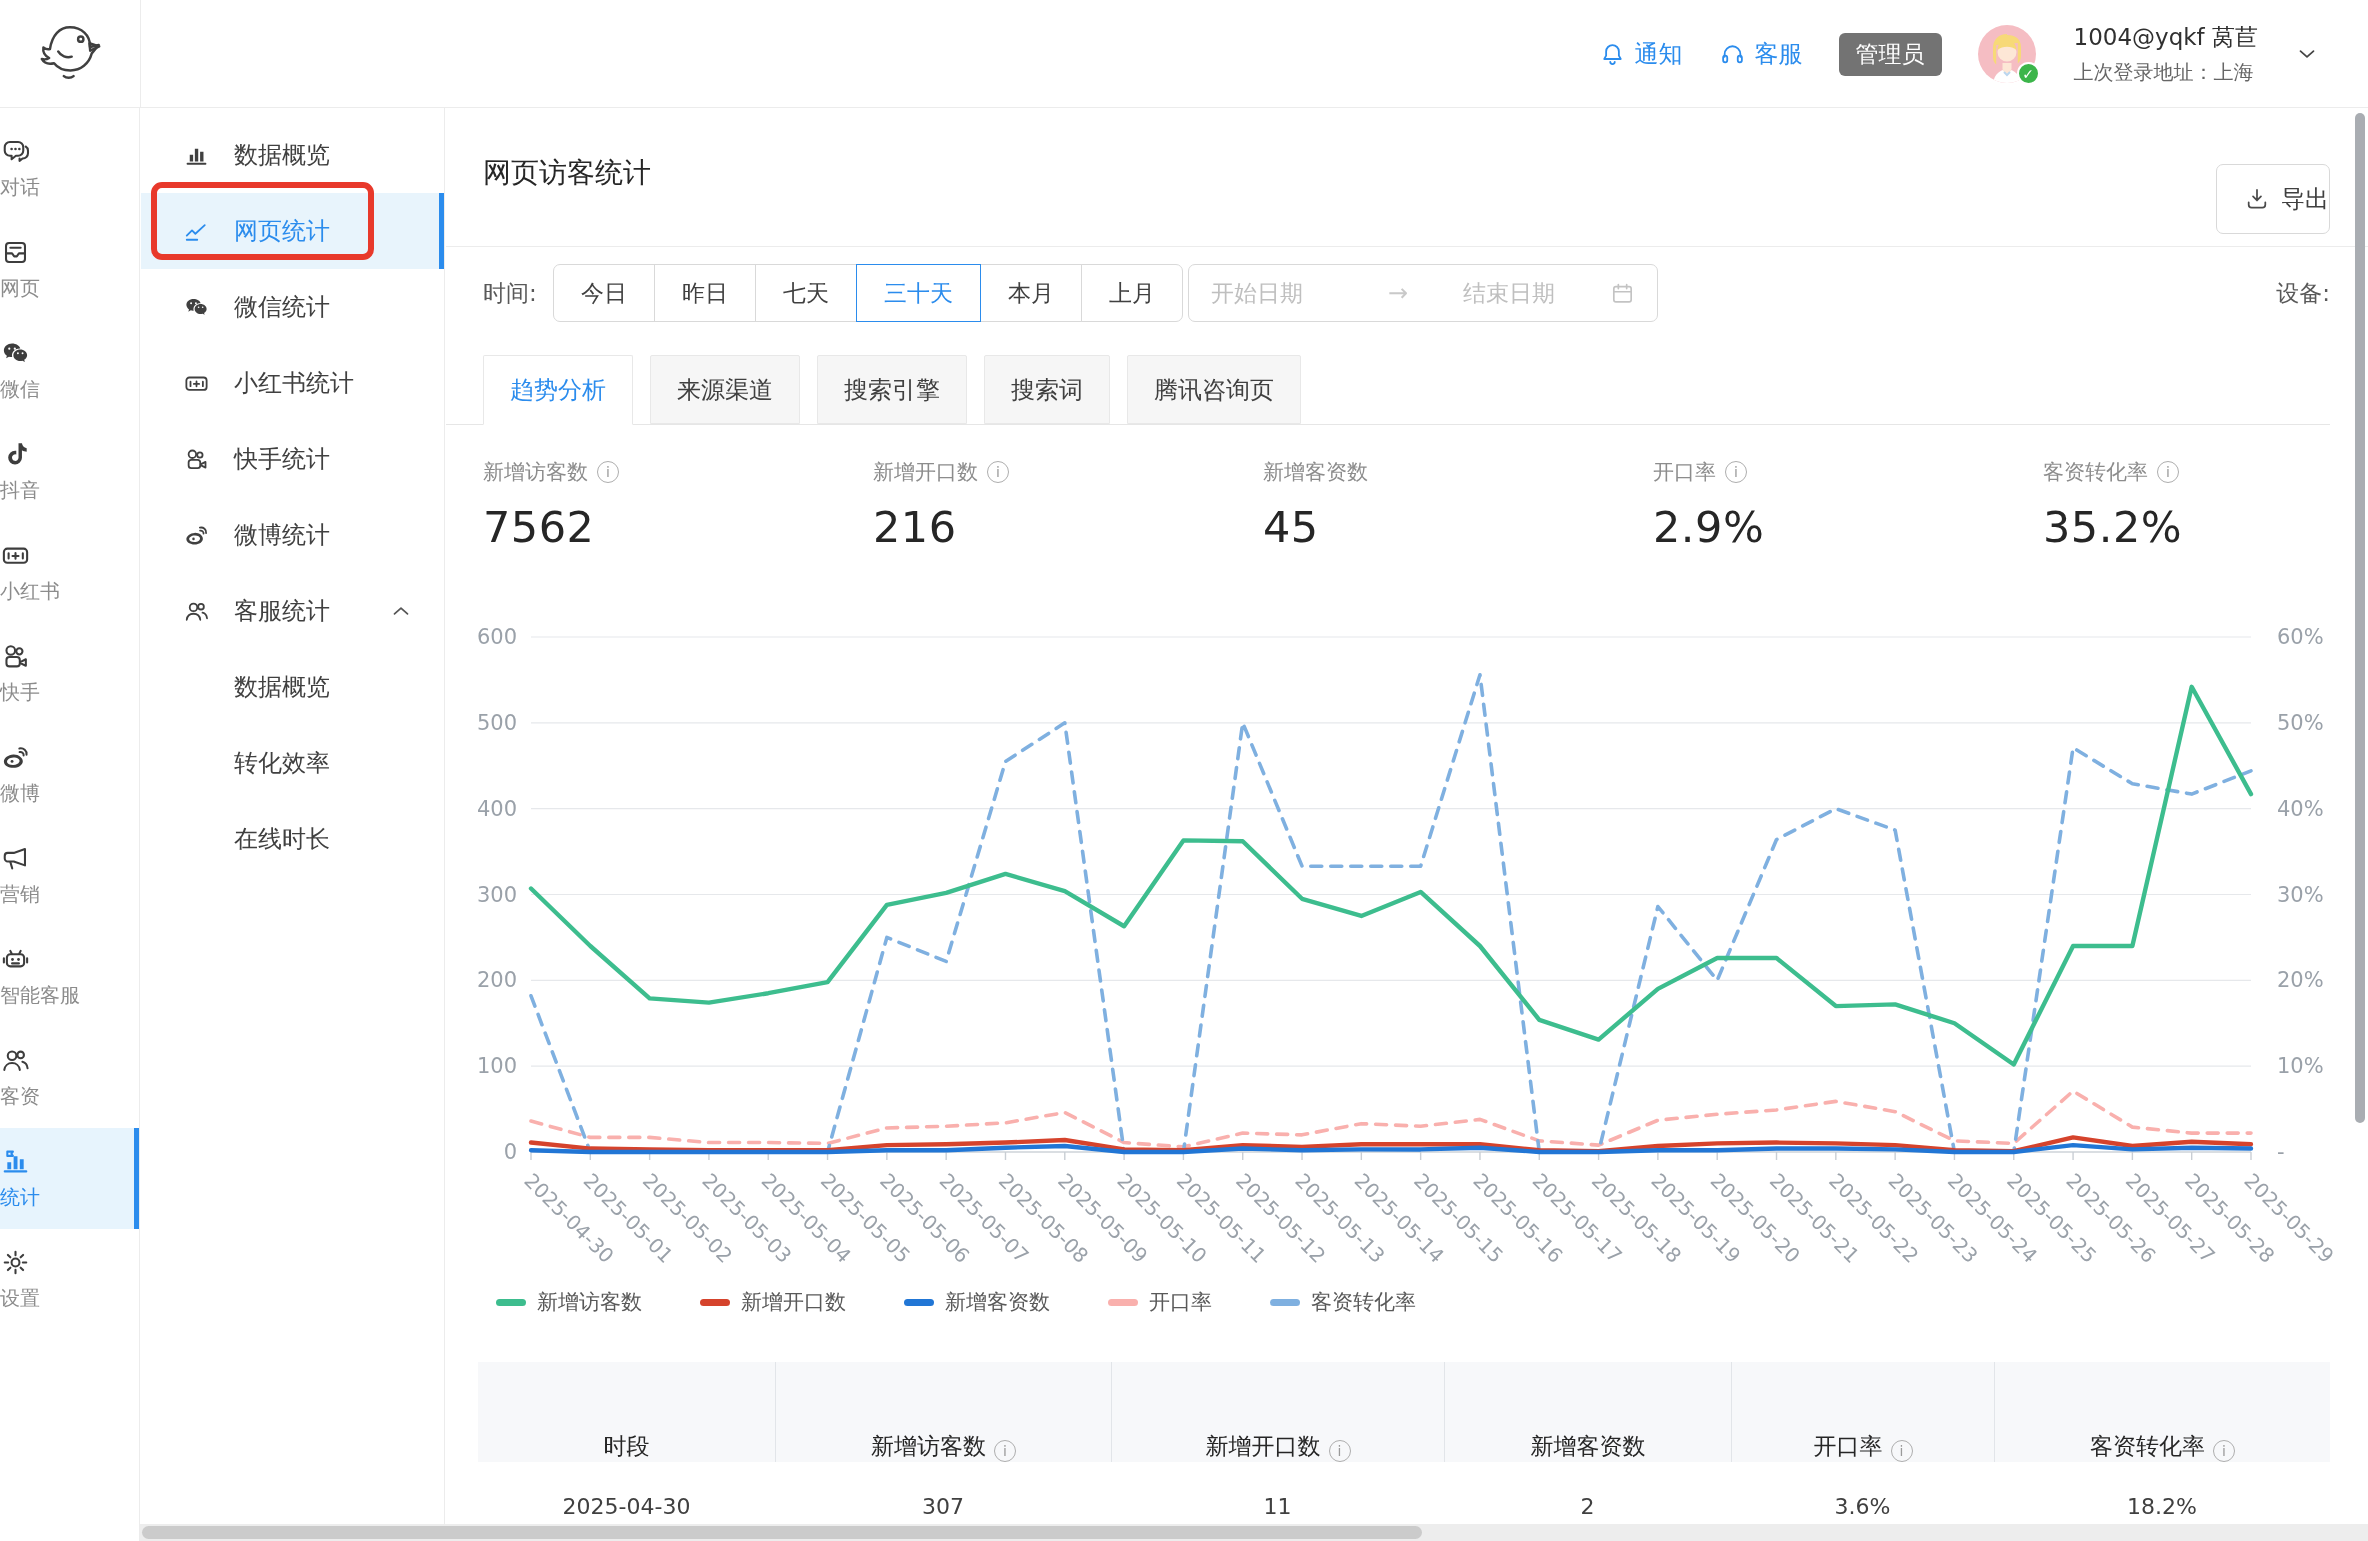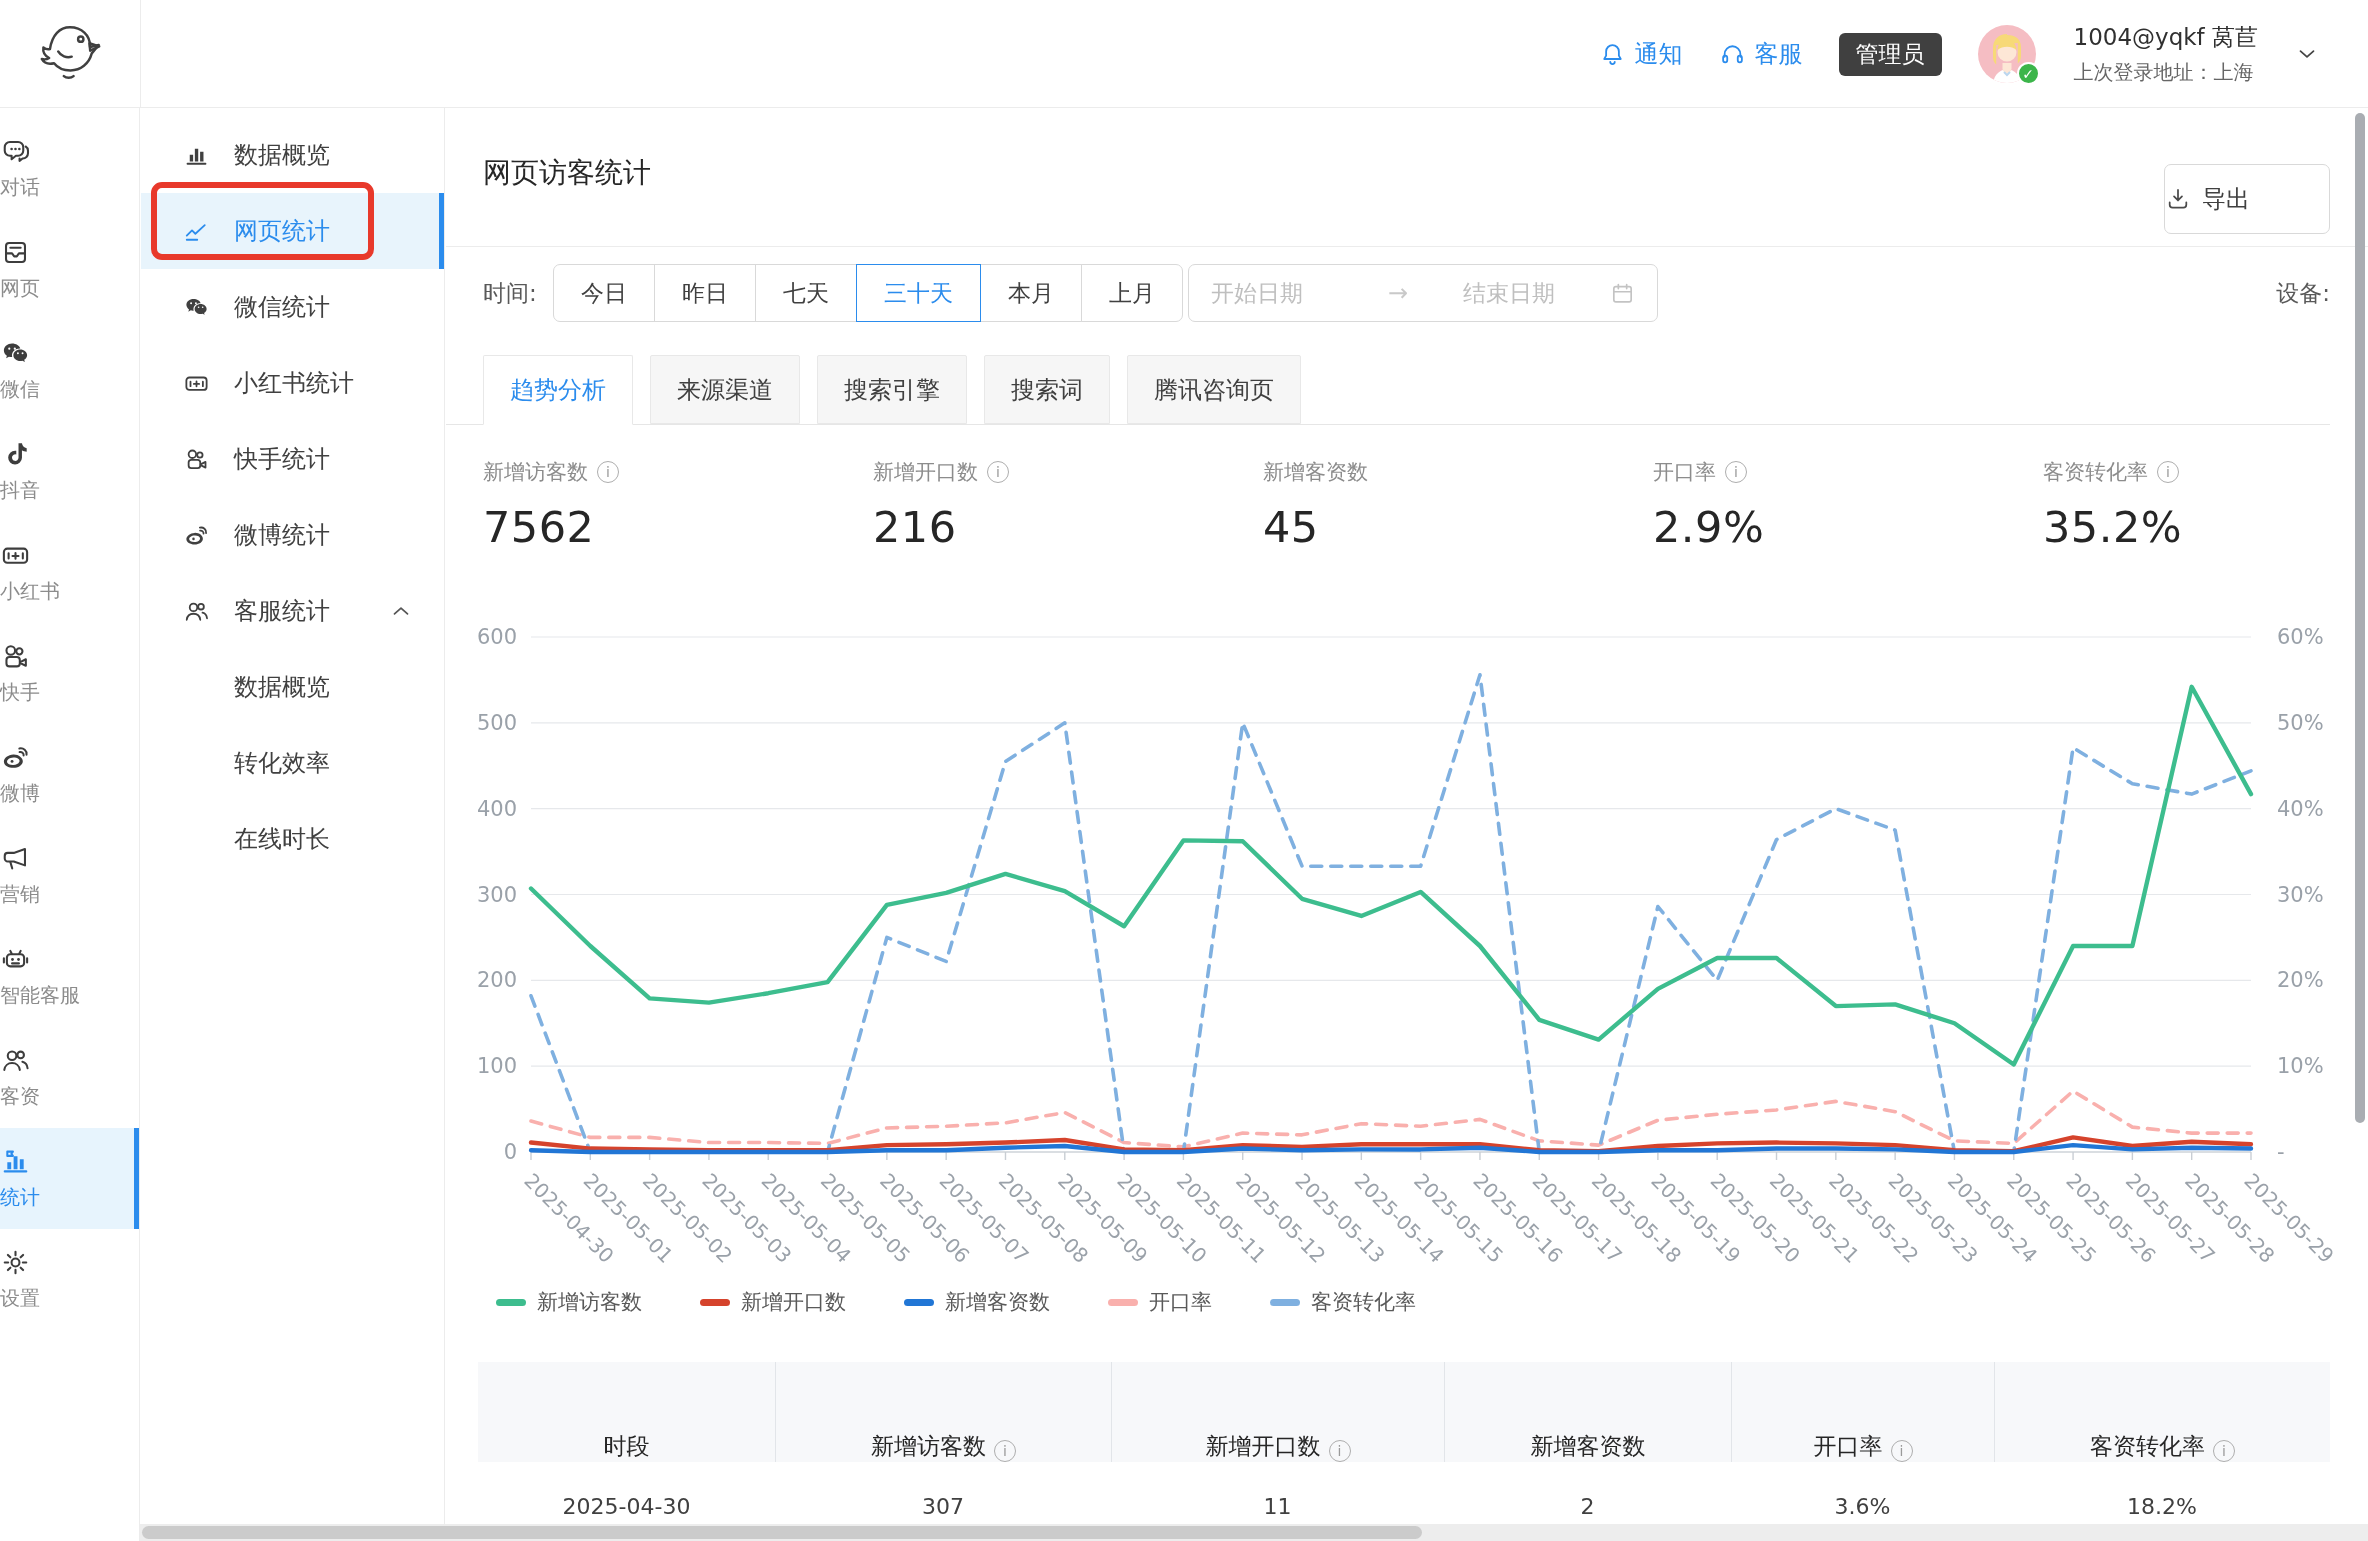--- a/index.html
+++ b/index.html
@@ -6,21 +6,21 @@
   html,body{background:#fff}
   body{font-family:"DejaVu Sans","Liberation Sans",sans-serif;color:#404040}
   .screen{position:relative;width:2368px;height:1541px;background:#fff;overflow:hidden}
 
   
   .topbar{position:absolute;left:0;top:0;width:2368px;height:108px;background:#fff;border-bottom:1px solid #ececec;z-index:20}
   .logo{position:absolute;left:32px;top:18px;width:78px;height:70px}
   .topbar-right{position:absolute;right:48px;top:0;height:108px;display:flex;align-items:center;gap:36px}
   .tb-link{display:flex;align-items:center;gap:9px;color:#2b8ced;font-size:24px;cursor:pointer}
   .tb-link .ico{width:27px;height:27px}
-  .admin-badge{background:#404040;color:#fff;font-size:23px;border-radius:6px;padding:10px 17px;line-height:1}
+  .admin-badge{background:#737373;color:#fff;font-size:23px;border-radius:6px;padding:10px 17px;line-height:1}
   .avatar-wrap{position:relative;width:58px;height:58px}
   .avatar-wrap svg{width:58px;height:58px;display:block}
   .check-badge{position:absolute;right:-4px;bottom:-2px;width:23px;height:23px;border-radius:50%;background:#3cb54a;border:2px solid #fff;color:#fff;font-size:14px;display:flex;align-items:center;justify-content:center}
   .user-meta{display:flex;flex-direction:column;gap:6px;margin-left:2px}
   .user-name{font-size:23px;color:#303030}
   .user-login{font-size:20px;color:#666}
   .tb-chevron{width:26px;height:26px;color:#444}
 
   
   .rail{position:absolute;left:0;top:108px;width:140px;bottom:0;border-right:1px solid #ececec;padding-top:10px;background:#fff;z-index:10}
@@ -40,21 +40,21 @@
   .sm-item.active .ico{color:#2b8ced}
   .sm-item.active .abar{position:absolute;right:0;top:0;bottom:0;width:5px;background:#2b8ced}
   .sm-item .caret{width:26px;height:26px;color:#555;margin-left:auto;margin-right:30px}
   .sm-sub{height:76px;display:flex;align-items:center;padding-left:93px;font-size:24px;color:#404040;cursor:pointer}
   .annotation-box{position:absolute;left:10px;top:74px;width:223px;height:78px;border:6px solid #e8392b;border-radius:11px;z-index:6;pointer-events:none}
 
   
   .main{position:absolute;left:446px;top:108px;right:0;bottom:0;background:#fff}
   .main-header{position:relative;height:139px;border-bottom:1px solid #ececec}
   .page-title{position:absolute;left:37px;top:46px;font-size:28px;font-weight:500;color:#262626}
-  .export-btn{position:absolute;right:38px;top:56px;width:166px;height:70px;border:1px solid #d9d9d9;border-radius:7px;display:flex;align-items:center;justify-content:flex-start;gap:11px;font-size:24px;color:#404040;cursor:pointer;background:#fff}
+  .export-btn{position:absolute;right:38px;top:56px;width:114px;height:70px;border:1px solid #d9d9d9;border-radius:7px;display:flex;align-items:center;justify-content:flex-end;gap:11px;font-size:24px;color:#404040;cursor:pointer;background:#fff}
   .export-btn .ico{width:26px;height:26px;color:#4a4a4a}
 
   
   .filter-row{position:absolute;left:0;right:0;top:156px;height:58px}
   .flt-label{position:absolute;left:37px;top:0;height:58px;display:flex;align-items:center;font-size:23px;color:#595959}
   .btn-group{position:absolute;display:flex;height:58px}
   .btn-group.time{left:107px}
   .seg{height:58px;padding:0 27px;display:flex;align-items:center;border:1px solid #d9d9d9;margin-left:-1px;font-size:23px;color:#404040;background:#fff;cursor:pointer;position:relative}
   .seg:first-child{border-radius:7px 0 0 7px;margin-left:0}
   .seg:last-child{border-radius:0 7px 7px 0}

